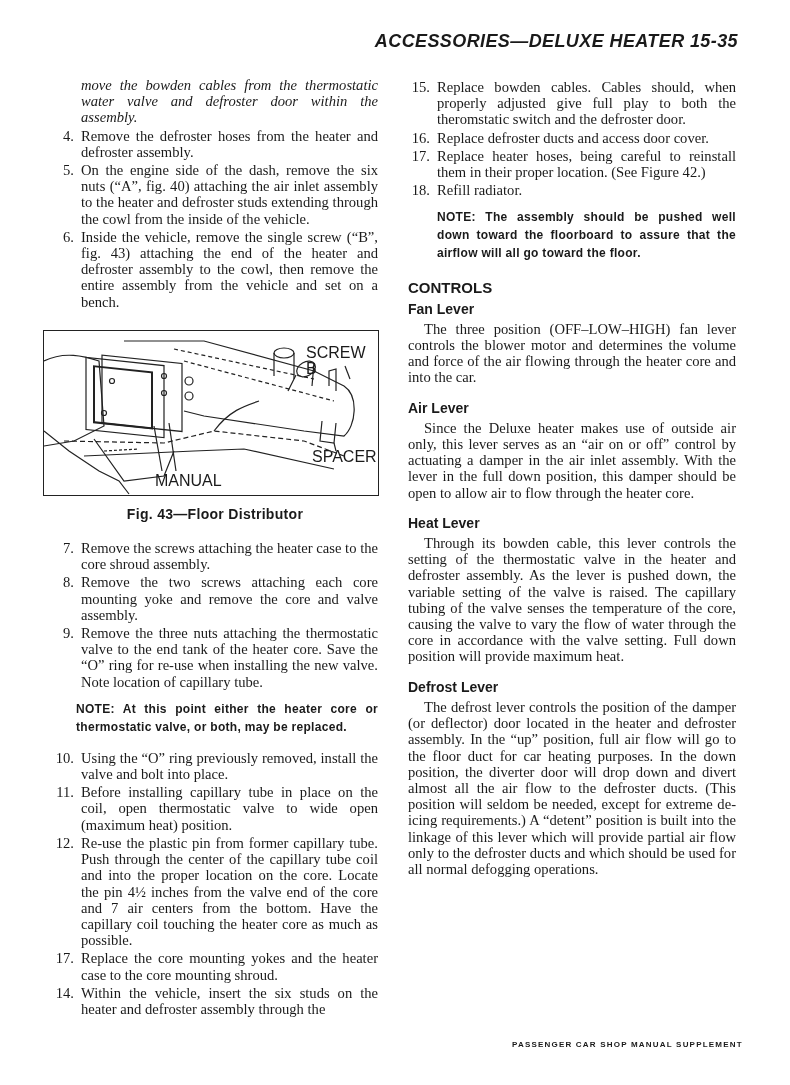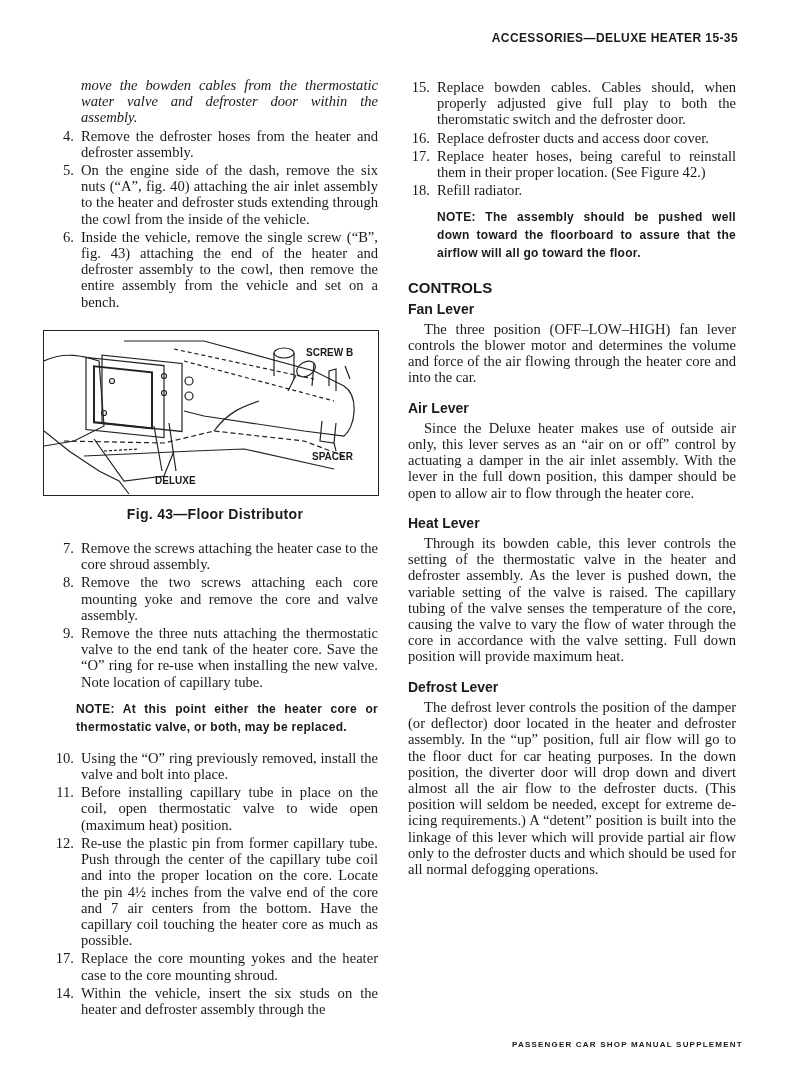--- a/index.html
+++ b/index.html
@@ -1,34 +1,34 @@
 <!DOCTYPE html>
 <html><head>
 <meta charset="utf-8">
 <style>
   html, body { margin: 0; padding: 0; background: #ffffff; }
   body { width: 790px; height: 1085px; position: relative; overflow: hidden; color: #1a1a1a; }
 
-  .running-head { position: absolute; top: 31px; right: 52px; font-family: "Liberation Sans", sans-serif; font-weight: bold; font-size: 12px; letter-spacing: 0.4px; }
+  .running-head { position: absolute; top: 31px; right: 52px; font-family: "Liberation Sans", sans-serif; font-weight: bold; font-size: 18px; letter-spacing: 0.4px; font-style: italic; }
   .running-foot { position: absolute; top: 1040px; left: 512px; font-family: "Liberation Sans", sans-serif; font-weight: bold; font-size: 8px; letter-spacing: 1.2px; }
 
   .col { position: absolute; font-family: "Liberation Serif", serif; font-size: 14.6px; line-height: 16.2px; text-align: justify; }
   .col-left { left: 52px; top: 77px; width: 326px; }
   .col-right { left: 408px; top: 77px; width: 328px; }
 
   .cont { padding-left: 29px; margin: 12px 0 0 0; font-style: italic; }
   .item { position: relative; padding-left: 29px; margin: 2px 0 0 0; }
   .item .num { position: absolute; left: 0; width: 22px; text-align: right; }
   .item.two-digit .num { left: -4px; width: 26px; }
 
   .note { font-family: "Liberation Sans", sans-serif; font-weight: bold; font-size: 12px; line-height: 18px; padding-left: 24px; margin: 10px 0 14px 0; text-align: justify; letter-spacing: 0.3px; }
 
   .figure { position: relative; margin: 20px 0 0 -9px; width: 334px; height: 164px; border: 1.5px solid #222; }
   .figure svg { position: absolute; left: 0; top: 0; }
-  .fig-label { position: absolute; font-family: "Liberation Sans", sans-serif; font-size: 10px; font-weight: bold; }
+  .fig-label { position: absolute; font-family: "Liberation Sans", sans-serif; font-size: 16px; font-weight: normal; }
   .fig-caption { font-family: "Liberation Sans", sans-serif; font-weight: bold; font-size: 14px; text-align: center; margin: 10px 0 18px 0; letter-spacing: 0.3px; }
 
   .h-section { font-family: "Liberation Sans", sans-serif; font-weight: bold; font-size: 15px; margin: 18px 0 4px 0; }
   .h-sub { font-family: "Liberation Sans", sans-serif; font-weight: bold; font-size: 14px; margin: 0 0 4px 0; }
   .para { text-indent: 16px; margin: 0 0 14px 0; }
 </style>
 </head>
 <body>
 
 <div class="running-head">ACCESSORIES—DELUXE HEATER 15-35</div>
@@ -80,21 +80,21 @@
         <path d="M290,112 L292,120"></path>
         <path d="M125,92 L132,140"></path>
         <path d="M110,95 L118,140"></path>
 
         <path d="M50,108 L80,150 L120,145 L130,120"></path>
         <path d="M60,120 L95,118" stroke-dasharray="3,2"></path>
       </g>
     </svg>
     <span class="fig-label" style="left:262px; top:14px;">SCREW B</span>
     <span class="fig-label" style="left:268px; top:118px;">SPACER</span>
-    <span class="fig-label" style="left:111px; top:142px;">DELUXE</span>
+    <span class="fig-label" style="left:111px; top:142px;">MANUAL</span>
   </div>
   <div class="fig-caption">Fig. 43—Floor Distributor</div>
 
   <div>
     <p class="item"><span class="num">7.</span><span>Remove the screws attaching the heater case to the core shroud assembly.</span></p>
     <p class="item"><span class="num">8.</span><span>Remove the two screws attaching each core mounting yoke and remove the core and valve assembly.</span></p>
     <p class="item"><span class="num">9.</span><span>Remove the three nuts attaching the thermostatic valve to the end tank of the heater core. Save the “O” ring for re-use when installing the new valve. Note location of capillary tube.</span></p>
   </div>
 
   <p class="note">NOTE: At this point either the heater core or thermostatic valve, or both, may be replaced.</p>

